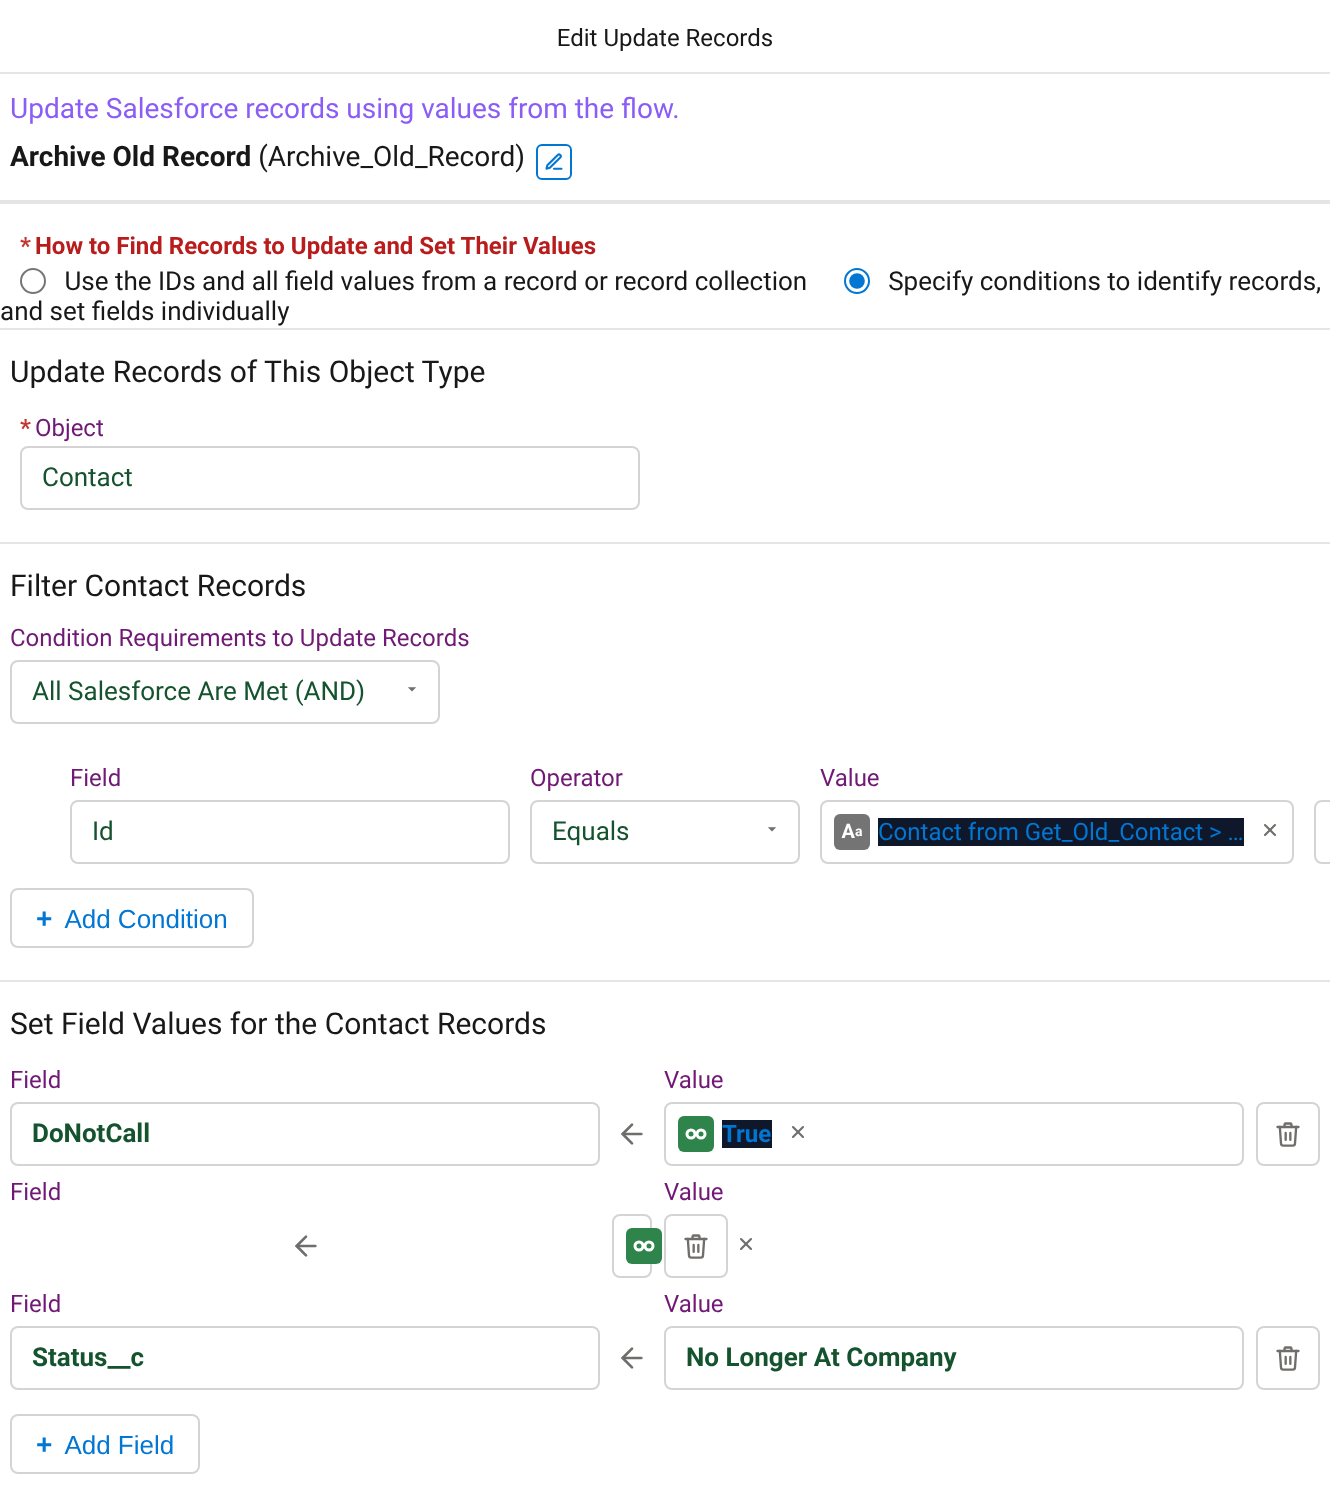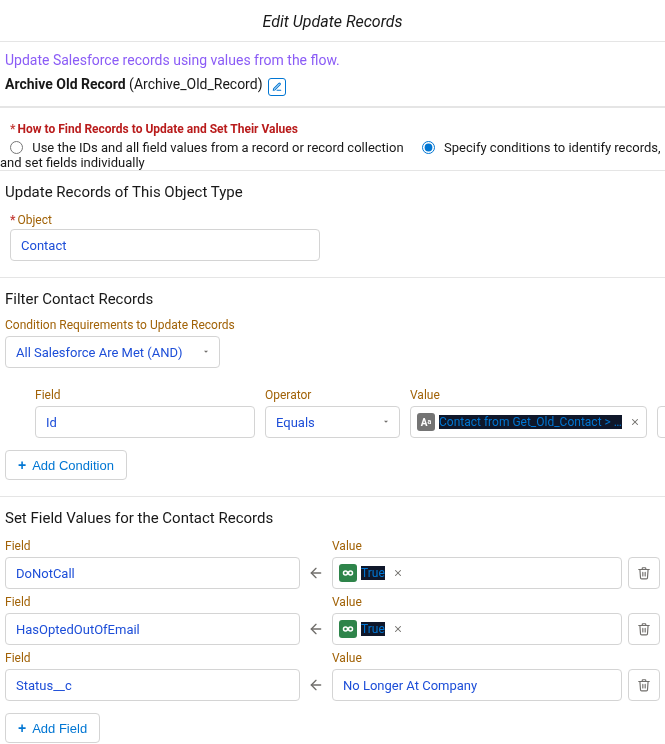--- a/index.html
+++ b/index.html
@@ -6,24 +6,23 @@
   body {
     font-family: -apple-system, BlinkMacSystemFont, "Segoe UI", Roboto, Helvetica, Arial, sans-serif;
     font-size: 13px;
     color: #181818;
     background: #fff;
     width: 665px;
   }
   .header {
     text-align: center;
     padding: 12px 4px 10px;
-    font-size: 16px;
+    font-size: 12px;
     font-weight: 400;
     border-bottom: 1px solid #e5e5e5;
-    font-style: italic;
   }
   .desc { font-size: 14px; color: #8b5cf6; padding: 10px 5px 4px; }
   .name-row { padding: 4px 5px 10px; font-size: 14px; }
   .name-row .strong { font-weight: 700; }
   .edit-icon {
     display: inline-flex; align-items: center; justify-content: center;
     width: 18px; height: 18px;
     border: 1px solid #0176d3; border-radius: 3px;
     color: #0176d3; vertical-align: -3px; margin-left: 2px;
     cursor: pointer;
@@ -32,25 +31,25 @@
   .thin-divider { border-top: 1px solid #e5e5e5; }
   .section-label {
     font-size: 12px; font-weight: 700; color: #b91c1c;
     padding: 14px 5px 4px 10px;
   }
   .req::before { content: "*"; color: #c23934; margin-right: 2px; font-weight: 700; }
   .radio-row { padding: 3px 5px 3px 10px; font-size: 13px; color: #181818; }
   .radio-row input[type=radio]{ accent-color: #0176d3; margin-right: 6px; vertical-align: -2px; }
   .last-radio { padding-bottom: 14px; }
   .section-title { font-size: 15px; padding: 12px 5px 6px; }
-  .small-label { font-size: 12px; color: #a16207; padding: 2px 0; }
+  .small-label { font-size: 12px; color: #701a75; padding: 2px 0; }
   .input, .select {
     width: 100%; height: 32px; padding: 0 10px;
     border: 1px solid #d4d4d4; border-radius: 4px;
-    background: #fff; font-size: 13px; color: #1d4ed8;
+    background: #fff; font-size: 13px; color: #14532d;
     display: flex; align-items: center;
   }
   .select { position: relative; padding-right: 26px; }
   .select .chev {
     position: absolute; right: 8px; top: 50%; transform: translateY(-50%);
     pointer-events: none;
   }
   .object-block { padding: 4px 5px 16px 10px; }
   .object-block .input { width: 310px; }
   .filter-block { padding: 2px 5px 4px; }
@@ -77,21 +76,21 @@
   .link-btn .plus { font-weight: 700; font-size: 14px; }
   .add-cond-wrap { padding: 12px 5px 16px; }
   .fv-label-row, .fv-input-row {
     display: grid;
     grid-template-columns: 295px 20px 1fr 32px;
     gap: 6px;
     padding: 0 5px 0 5px;
     align-items: center;
   }
   .fv-label-row { margin-top: 4px; }
-  .fv-input-row { margin-top: 2px; margin-bottom: 4px; }
+  .fv-input-row { margin-top: 2px; margin-bottom: 4px; font-weight: bold; }
   .arrow-left { color: #706e6b; display:flex; align-items:center; justify-content:center; }
   .pill-input {
     width: 100%; height: 32px; padding: 0 6px;
     border: 1px solid #d4d4d4; border-radius: 4px;
     background: #fff; display: flex; align-items: center; gap: 4px;
   }
   .ref-pill {
     display: flex; align-items: center; gap: 4px;
     background: #0f172a; color: #0176d3; font-size: 12px;
   }
@@ -254,23 +253,20 @@
         </svg>
       </div>
     </div>
     <div class="fv-label-row">
       <div class="small-label">Field</div>
       <div></div>
       <div class="small-label">Value</div>
       <div></div>
     </div>
     <div class="fv-input-row">
-      <div class="input">
-        <span>HasOptedOutOfEmail</span>
-      </div>
       <div class="arrow-left">
         <svg width="16" height="16" viewBox="0 0 24 24" fill="none" stroke="#706e6b" stroke-width="2" stroke-linecap="round" stroke-linejoin="round">
           <line x1="19" y1="12" x2="5" y2="12"></line>
           <polyline points="12 19 5 12 12 5"></polyline>
         </svg>
       </div>
       <div class="pill-input">
         <span class="bool-icon">
           <svg width="12" height="12" viewBox="0 0 24 24" fill="none" stroke="#fff" stroke-width="3">
             <circle cx="7" cy="12" r="4"></circle>

